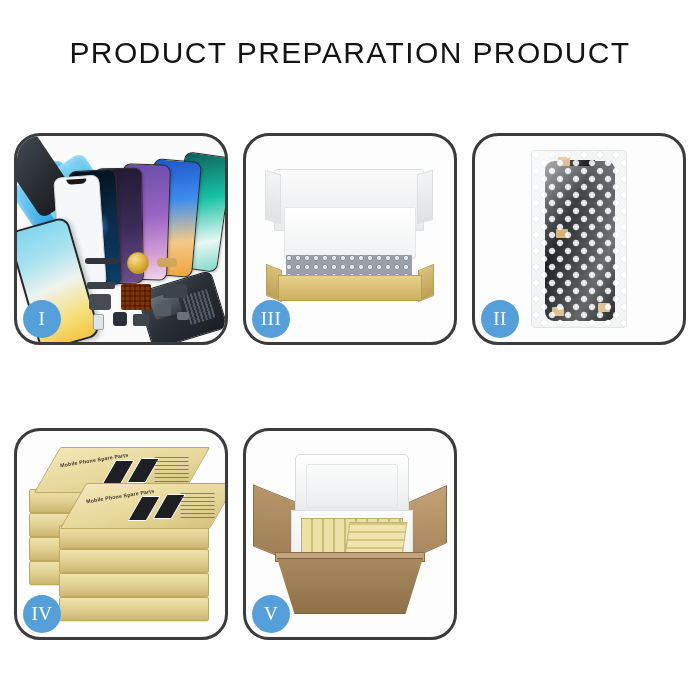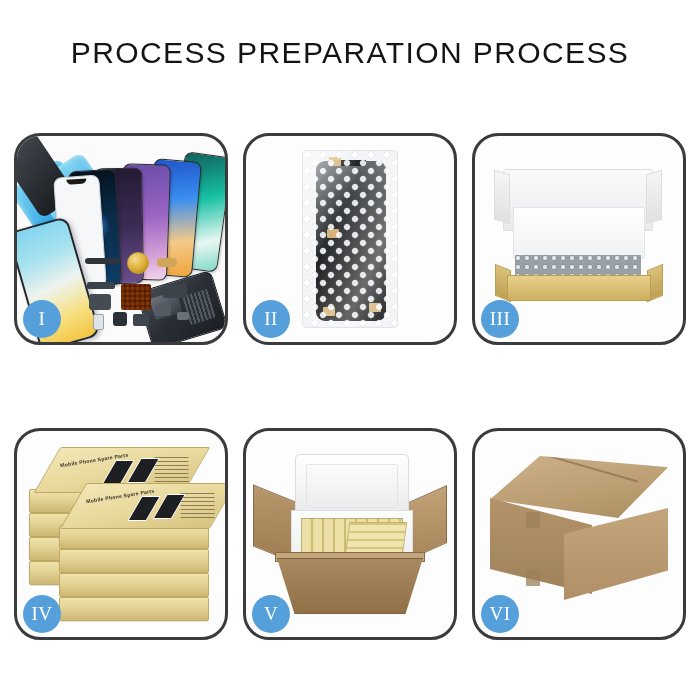--- a/index.html
+++ b/index.html
@@ -338,21 +338,21 @@
   }
   .tab1 { left: 36px; top: 58px; }
   .tab2 { left: 36px; top: 116px; }
 </style>
 </head>
 <body>
 
 <div class="page">
 
   <div class="header">
-    <div class="title">PROCESS PREPARATION PROCESS</div>
+    <div class="title">PRODUCT PREPARATION PRODUCT</div>
   </div>
 
   <div class="grid">
 
     <div class="panel p1">
       <div class="stage">
         <div class="scr-prot sp1"></div>
         <div class="scr-prot sp2"></div>
         <div class="sp-dark"></div>
 
@@ -383,45 +383,45 @@
           <span class="pt flex8"></span>
           <span class="pt flex9"></span>
           <span class="pt flex10"></span>
         </div>
       </div>
       <div class="badge">I</div>
     </div>
 
     <div class="panel">
       <div class="stage">
+        <div class="box3-wrap">
+          <div class="lid-back"></div>
+          <div class="foam-sheet"></div>
+          <div class="bubble-fill"></div>
+          <div class="tray-left"></div>
+          <div class="tray-right"></div>
+          <div class="tray-front"></div>
+        </div>
+      </div>
+      <div class="badge">III</div>
+    </div>
+
+    <div class="panel">
+      <div class="stage">
         <div class="wrap-bag">
           <div class="inner-screen"></div>
           <span class="tape t1"></span>
           <span class="tape t2"></span>
           <span class="tape t3"></span>
           <span class="tape t4"></span>
           <div class="bubbles"></div>
           <div class="bag-sheen"></div>
         </div>
       </div>
       <div class="badge">II</div>
-    </div>
-
-    <div class="panel">
-      <div class="stage">
-        <div class="box3-wrap">
-          <div class="lid-back"></div>
-          <div class="foam-sheet"></div>
-          <div class="bubble-fill"></div>
-          <div class="tray-left"></div>
-          <div class="tray-right"></div>
-          <div class="tray-front"></div>
-        </div>
-      </div>
-      <div class="badge">III</div>
     </div>
 
     <div class="panel">
       <div class="stage">
         <div class="stack">
 
           <div class="kbox" style="left:0px; top:42px;"></div>
           <div class="kbox" style="left:0px; top:66px;"></div>
           <div class="kbox" style="left:0px; top:90px;"></div>
           <div class="kbox" style="left:0px; top:114px;"></div>
@@ -458,29 +458,15 @@
           <div class="foam-body"></div>
           <div class="trays"></div>
           <div class="trays2"></div>
           <div class="carton-top-edge"></div>
           <div class="carton-front"></div>
         </div>
       </div>
       <div class="badge">V</div>
     </div>
 
-    <div class="panel">
-      <div class="stage">
-        <div class="vi-wrap">
-          <div class="box-top">
-            <span class="seam"></span>
-          </div>
-          <div class="box-left"></div>
-          <div class="box-right"></div>
-          <span class="tab tab1"></span>
-          <span class="tab tab2"></span>
-        </div>
-      </div>
-      <div class="badge">VI</div>
-    </div>
 
   </div>
 </div>
 
 </body></html>

